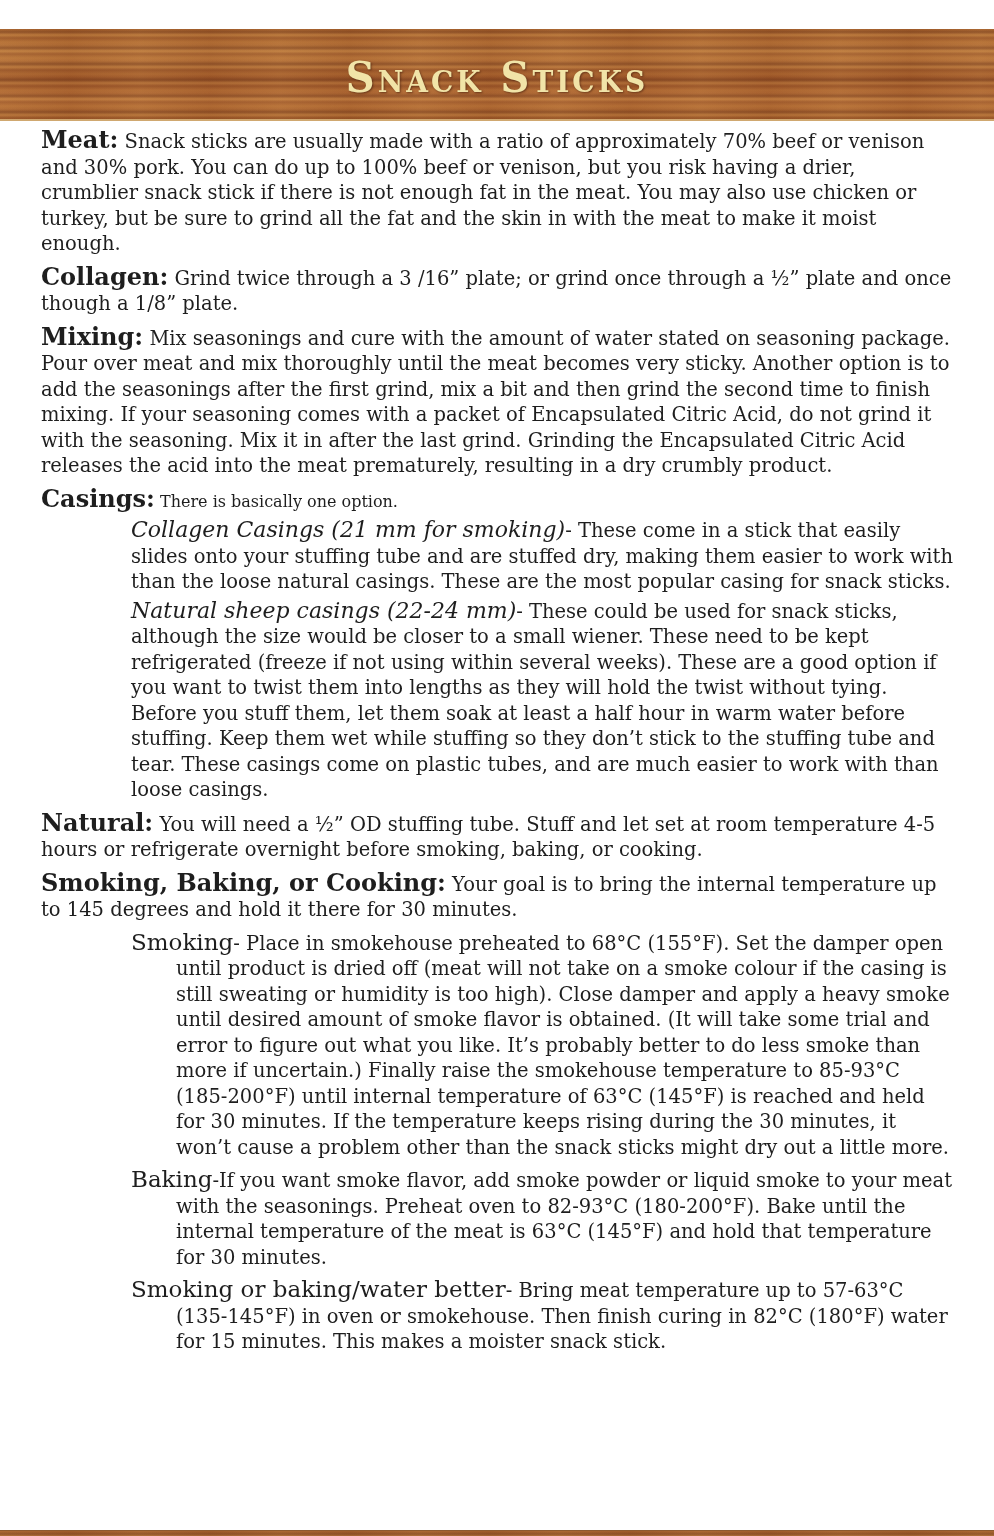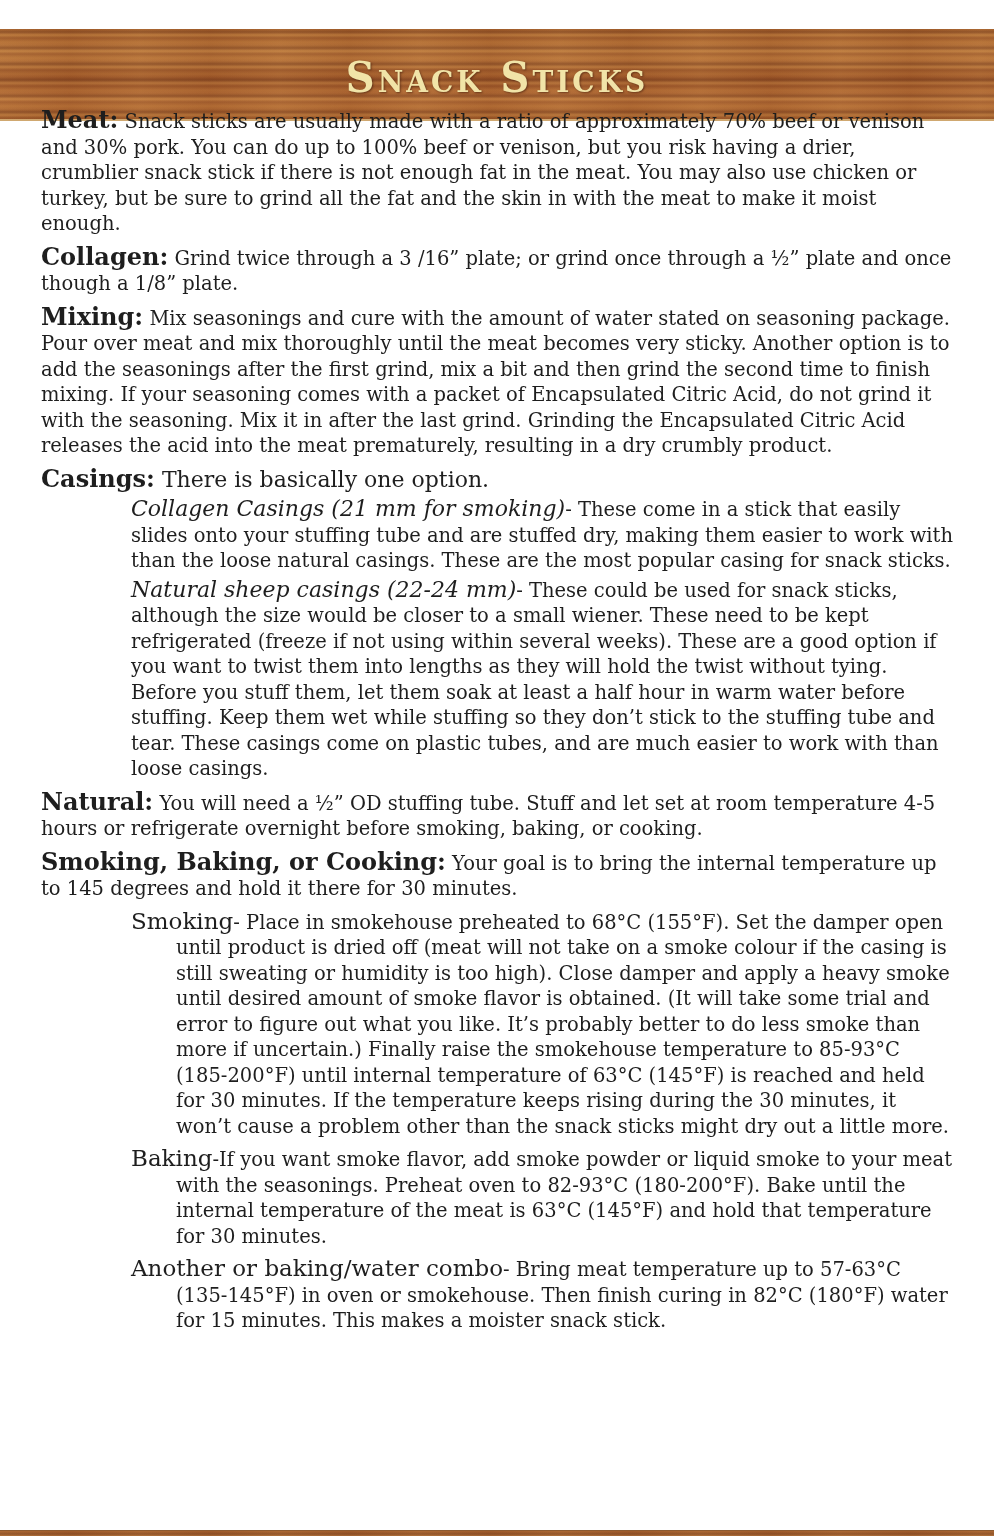--- a/index.html
+++ b/index.html
@@ -32,21 +32,21 @@
   .page-num {
     position: absolute; left: 470px; top: 7px;
     font-family: "Liberation Sans", sans-serif; font-size: 23px; color: #e9c39a;
   }
   .prices {
     position: absolute; left: 720px; top: 10px;
     font-family: "Liberation Sans", sans-serif; font-weight: bold; font-size: 14px;
     color: #f3e2c8; transform: scaleX(0.92); transform-origin: left;
   }
   .content {
-    position: absolute; left: 41px; top: 107px; width: 912px;
+    position: absolute; left: 41px; top: 127px; width: 912px;
     font-size: 19.5px; line-height: 25.5px;
   }
   .content p { margin: 0 0 7px 0; }
   .h { font-weight: bold; font-size: 24px; }
   .sub { margin-left: 90px !important; }
   .it { font-style: italic; font-size: 22px; }
   .method { margin-left: 90px !important; padding-left: 45px; text-indent: -45px; }
   .mlabel { font-size: 23px; }
   .content p.tight { margin-bottom: 3px; }
 </style>
@@ -61,41 +61,41 @@
   <p>
     <span class="h">Meat:</span><span> Snack sticks are usually made with a ratio of approximately 70% beef or venison and 30% pork. You can do up to 100% beef or venison, but you risk having a drier, crumblier snack stick if there is not enough fat in the meat. You may also use chicken or turkey, but be sure to grind all the fat and the skin in with the meat to make it moist enough.</span>
   </p>
   <p>
     <span class="h">Collagen:</span><span> Grind twice through a 3 /16” plate; or grind once through a ½” plate and once though a 1/8” plate.</span>
   </p>
   <p>
     <span class="h">Mixing:</span><span> Mix seasonings and cure with the amount of water stated on seasoning package. Pour over meat and mix thoroughly until the meat becomes very sticky. Another option is to add the seasonings after the first grind, mix a bit and then grind the second time to finish mixing. If your seasoning comes with a packet of Encapsulated Citric Acid, do not grind it with the seasoning. Mix it in after the last grind. Grinding the Encapsulated Citric Acid releases the acid into the meat prematurely, resulting in a dry crumbly product.</span>
   </p>
   <p class="tight">
-    <span class="h">Casings:</span><span style="font-size:22px"> There is basically one option.</span>
+    <span class="h">Casings:</span><span style="font-size:16px"> There is basically one option.</span>
   </p>
   <p class="sub tight">
     <span class="it">Collagen Casings (21 mm for smoking)</span><span>- These come in a stick that easily slides onto your stuffing tube and are stuffed dry, making them easier to work with than the loose natural casings. These are the most popular casing for snack sticks.</span>
   </p>
   <p class="sub">
     <span class="it">Natural sheep casings (22-24 mm)</span><span>- These could be used for snack sticks, although the size would be closer to a small wiener.  These need to be kept refrigerated (freeze if not using within several weeks). These are a good option if you want to twist them into lengths as they will hold the twist without tying. Before you stuff them, let them soak at least a half hour in warm water before stuffing. Keep them wet while stuffing so they don’t stick to the stuffing tube and tear. These casings come on plastic tubes, and are much easier to work with than loose casings.</span>
   </p>
   <p>
     <span class="h">Natural:</span><span> You will need a ½” OD stuffing tube. Stuff and let set at room temperature 4-5 hours or refrigerate overnight before smoking, baking, or cooking.</span>
   </p>
   <p>
     <span class="h">Smoking, Baking, or Cooking:</span><span> Your goal is to bring the internal temperature up to 145 degrees and hold it there for 30 minutes.</span>
   </p>
   <p class="method">
     <span class="mlabel">Smoking</span><span>- Place in smokehouse preheated to 68°C (155°F). Set the damper open until product is dried off (meat will not take on a smoke colour if the casing is still sweating or humidity is too high). Close damper and apply a heavy smoke until desired amount of smoke flavor is obtained. (It will take some trial and error to figure out what you like. It’s probably better to do less smoke than more if uncertain.) Finally raise the smokehouse temperature to 85-93°C (185-200°F) until internal temperature of 63°C (145°F) is reached and held for 30 minutes. If the temperature keeps rising during the 30 minutes, it won’t cause a problem other than the snack sticks might dry out a little more.</span>
   </p>
   <p class="method">
     <span class="mlabel">Baking</span><span>-If you want smoke flavor, add smoke powder or liquid smoke to your meat with the seasonings. Preheat oven to 82-93°C (180-200°F). Bake until the internal temperature of the meat is 63°C (145°F) and hold that temperature for 30 minutes.</span>
   </p>
   <p class="method tight">
-    <span class="mlabel">Another or baking/water combo</span><span>- Bring meat temperature up to 57-63°C (135-145°F) in oven or smokehouse. Then finish curing in 82°C (180°F) water for 15 minutes. This makes a moister snack stick.</span>
+    <span class="mlabel">Smoking or baking/water better</span><span>- Bring meat temperature up to 57-63°C (135-145°F) in oven or smokehouse. Then finish curing in 82°C (180°F) water for 15 minutes. This makes a moister snack stick.</span>
   </p>
 </div>
 
 <div class="wood footer">
   <div class="page-num">- 35 -</div>
   <div class="prices">Prices Subject To Change</div>
 </div>
 
 </body></html>

